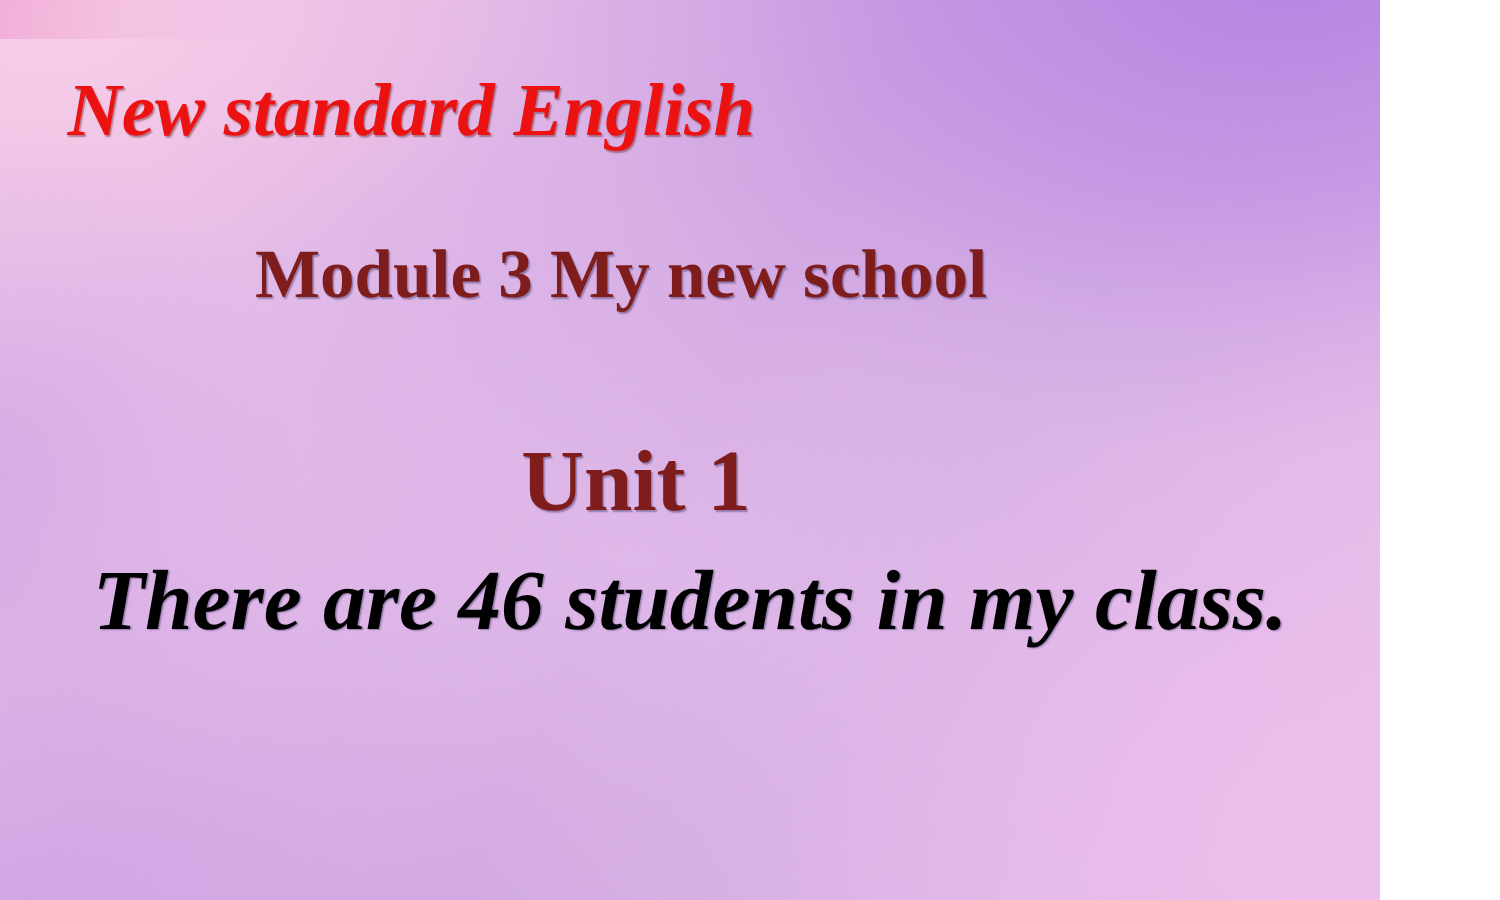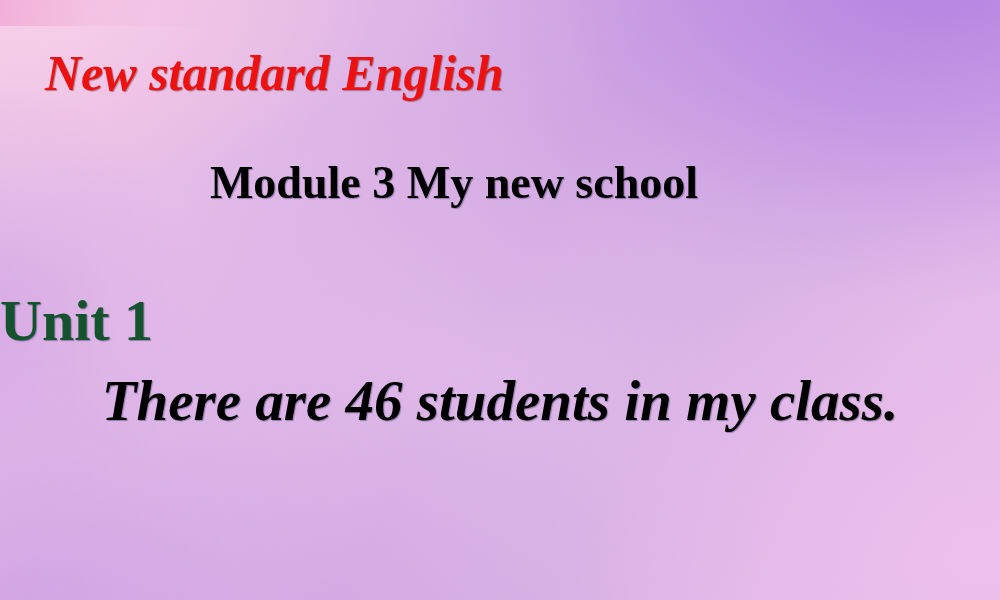--- a/index.html
+++ b/index.html
@@ -10,21 +10,21 @@
   body {
     width: 1000px;
     height: 600px;
     overflow: hidden;
     font-family: "Liberation Serif", "DejaVu Serif", serif;
   }
 
   
   #slide {
     position: relative;
-    width: 1000px;
+    width: 920px;
     height: 600px;
     overflow: hidden;
     background-color: #d4abe2;
     isolation: isolate;
   }
 
   
   .bg-layer {
     position: absolute;
     inset: 0;
@@ -112,34 +112,34 @@
   }
 
   #line-module {
     left: 0;
     right: 0;
     top: 160px;
     text-align: center;
     font-size: 46px;
     font-weight: bold;
     font-style: normal;
-    color: #000000;
+    color: #7f1d1d;
     text-shadow: 1px 1px 1px rgba(30, 25, 80, 0.38);
     padding-right: 92px;
   }
 
   #line-unit {
     left: 0;
     right: 0;
     top: 292px;
-    text-align: left;
+    text-align: center;
     font-size: 58px;
     font-weight: bold;
     font-style: normal;
-    color: #14532d;
+    color: #7f1d1d;
     text-shadow: 1px 1px 1px rgba(30, 25, 80, 0.38);
     padding-right: 72px;
   }
 
   #line-sentence {
     left: 0;
     right: 0;
     top: 372px;
     text-align: center;
     font-size: 57px;

